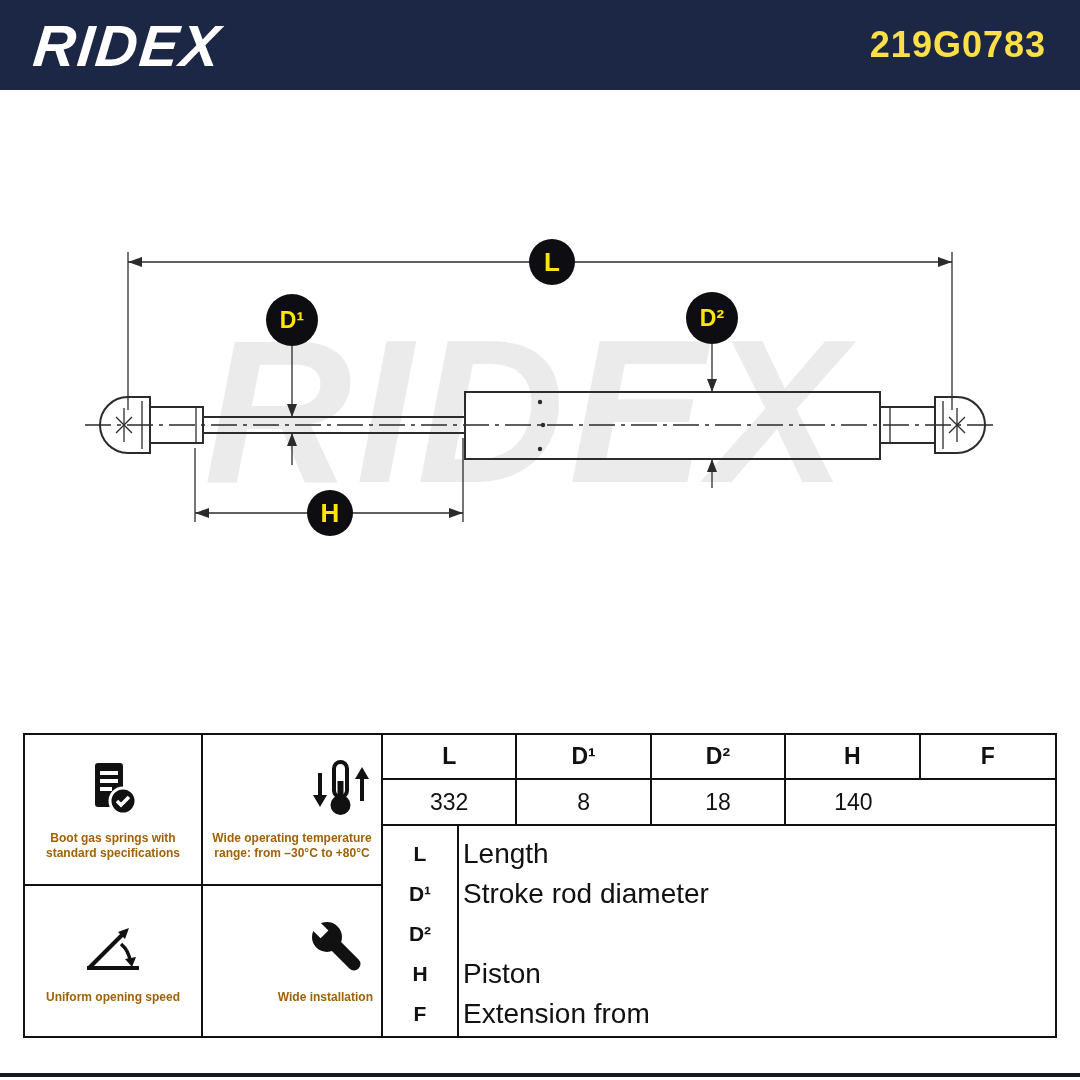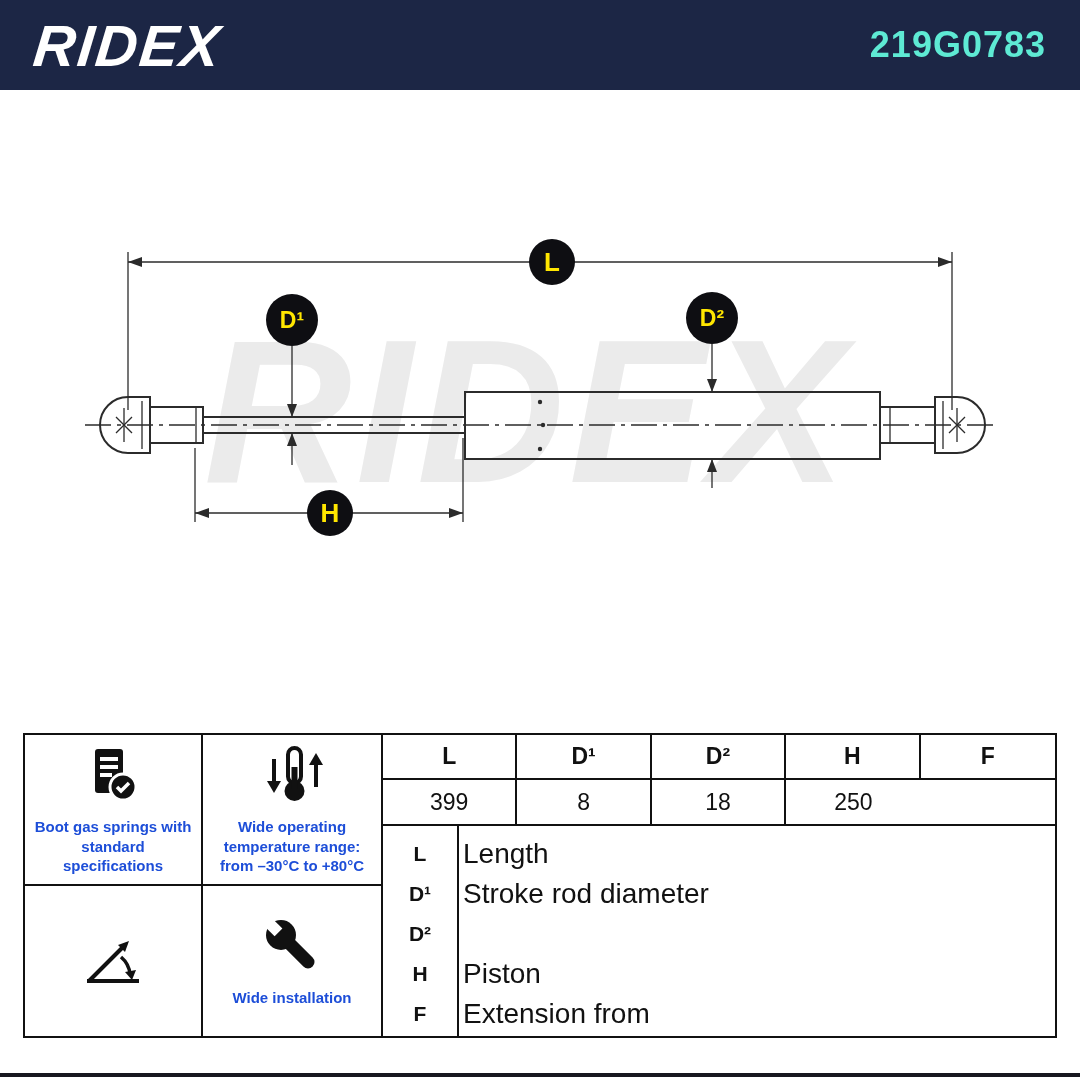--- a/index.html
+++ b/index.html
@@ -5,44 +5,44 @@
   html,body { margin:0; padding:0; background:#fff; }
   .page { position:relative; width:1080px; height:1080px; background:#ffffff;
           font-family:"Liberation Sans", sans-serif; overflow:hidden; color:#111; }
 
   
   .topbar { position:absolute; top:0; left:0; width:100%; height:90px; background:#1c2645;
             display:flex; align-items:center; justify-content:space-between;
             padding:0 34px; box-sizing:border-box; }
   .brand { color:#ffffff; font-size:58px; font-weight:bold; font-style:italic;
            letter-spacing:2px; transform:skewX(-6deg); }
-  .part-number { color:#5eead4; font-size:36px; font-weight:bold; letter-spacing:1px; }
+  .part-number { color:#fde047; font-size:36px; font-weight:bold; letter-spacing:1px; }
 
   
   .drawing { position:absolute; top:90px; left:0; width:1080px; height:645px; }
   .drawing svg { display:block; }
   .watermark-text { font-style:italic; font-weight:bold; fill:#ebebeb; }
   .part-line { stroke:#2b2b2b; stroke-width:2; fill:none; }
   .thin-line { stroke:#2b2b2b; stroke-width:1.3; fill:none; }
   .dim-line  { stroke:#2b2b2b; stroke-width:1.3; fill:none; }
   .arrow     { fill:#2b2b2b; stroke:none; }
   .badge     { fill:#0e0e12; }
   .badge-text { fill:#ffe600; font-weight:bold; text-anchor:middle;
                 font-family:"Liberation Sans", sans-serif; }
 
   
   .bottom { position:absolute; top:733px; left:23px; width:1034px; height:305px; display:flex; }
   .features { width:360px; flex:none; display:grid; grid-template-columns:1fr 1fr;
               grid-template-rows:1fr 1fr; border:2px solid #111; box-sizing:border-box; }
   .feature { border-right:2px solid #111; border-bottom:2px solid #111;
              display:flex; flex-direction:column; align-items:center; justify-content:center;
              gap:10px; padding:8px 8px; box-sizing:border-box; text-align:center; }
-  .feature:nth-child(2n) { border-right:none; }
+  .feature:nth-child(2n) { border-right:none;align-items:flex-end; }
   .feature:nth-child(n+3) { border-bottom:none; }
-  .feature .caption { font-size:15px; font-weight:bold; line-height:1.3; color:#1d4ed8; }
+  .feature .caption { font-size:12px; font-weight:bold; line-height:1.3; color:#a16207; }
 
   .specs { flex:1; border:2px solid #111; border-left:none; display:flex;
            flex-direction:column; box-sizing:border-box; background:#fff; }
   .spec-row { display:grid; grid-template-columns:repeat(5,1fr); flex:none; }
   .spec-row.hdr { height:43px; border-bottom:2px solid #111; }
   .spec-row.vals { height:44px; border-bottom:2px solid #111; }
   .spec-cell { display:flex; align-items:center; justify-content:center;
                font-size:23px; border-right:2px solid #111; }
   .spec-cell:last-child { border-right:none; }
   .spec-row.hdr .spec-cell { font-weight:bold; }
@@ -168,20 +168,21 @@
       </div>
 
       <div class="feature">
         <svg width="70" height="64" viewBox="0 0 64 64">
           <path d="M6 52 H58" stroke="#111" stroke-width="4" fill="none"></path>
           <path d="M8 52 L42 18" stroke="#111" stroke-width="4" fill="none"></path>
           <polygon points="48,12 37,16 44,23" fill="#111"></polygon>
           <path d="M40 28 A26 26 0 0 1 49 45" stroke="#111" stroke-width="3.5" fill="none"></path>
           <polygon points="51,51 44,43 55,41" fill="#111"></polygon>
         </svg>
+        <div class="caption">Uniform opening speed</div>
       </div>
 
       <div class="feature">
         <svg width="70" height="64" viewBox="0 0 64 64">
           <line x1="26" y1="26" x2="48" y2="48" stroke="#111" stroke-width="13" stroke-linecap="round"></line>
           <circle cx="21" cy="21" r="15" fill="#111"></circle>
           <rect x="-2" y="4.5" width="24" height="11" fill="#fff" transform="rotate(45 10 10)"></rect>
         </svg>
         <div class="caption">Wide installation</div>
       </div>
@@ -189,24 +190,24 @@
 
     <div class="specs">
       <div class="spec-row hdr">
         <div class="spec-cell">L</div>
         <div class="spec-cell">D¹</div>
         <div class="spec-cell">D²</div>
         <div class="spec-cell">H</div>
         <div class="spec-cell">F</div>
       </div>
       <div class="spec-row vals">
-        <div class="spec-cell">399</div>
+        <div class="spec-cell">332</div>
         <div class="spec-cell">8</div>
         <div class="spec-cell">18</div>
-        <div class="spec-cell">250</div>
+        <div class="spec-cell">140</div>
       </div>
 
       <div class="legend">
         <div class="legend-divider"></div>
         <div class="legend-row">
           <div class="legend-symbol">L</div>
           <div class="legend-desc">Length</div>
         </div>
         <div class="legend-row">
           <div class="legend-symbol">D¹</div>

